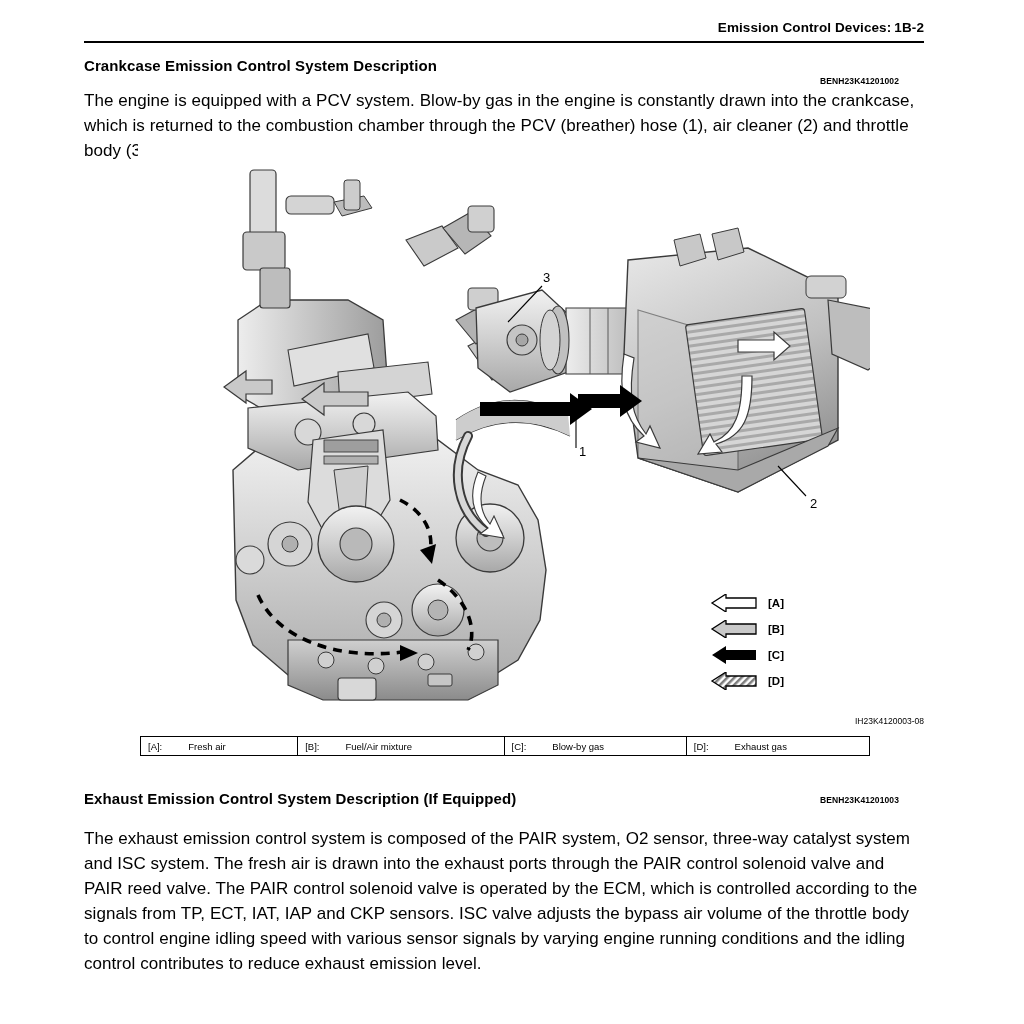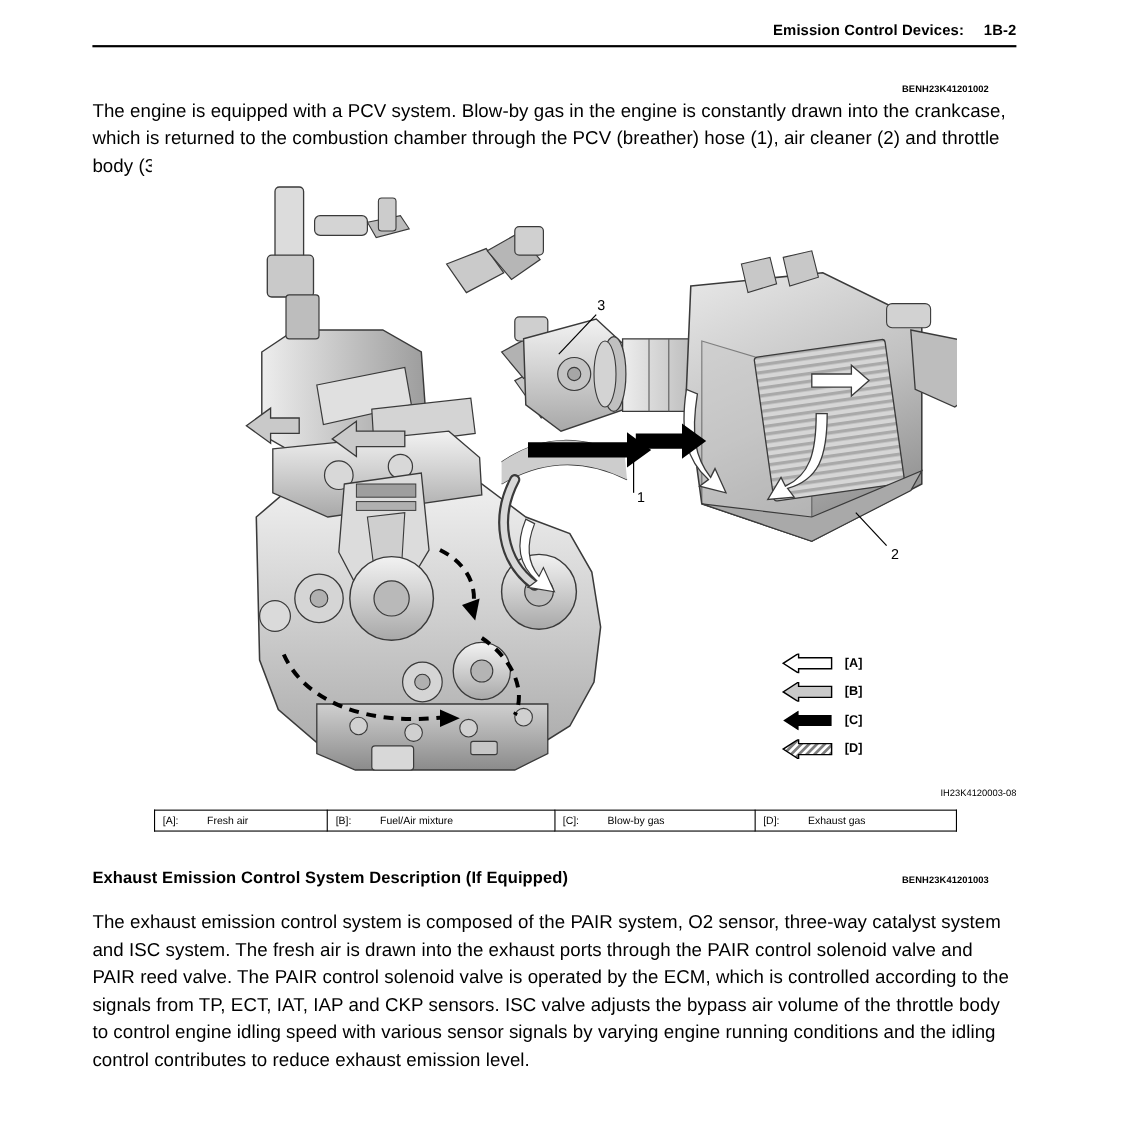--- a/index.html
+++ b/index.html
@@ -28,21 +28,21 @@
     left: 84px;
     top: 20px;
     width: 840px;
     text-align: right;
     font-size: 13.5px;
     font-weight: bold;
     letter-spacing: 0.1px;
   }
   .header .sect {
     display: inline-block;
-    margin-left: 18px;
+    margin-left: 3px;
   }
   .header-rule {
     position: absolute;
     left: 84px;
     top: 41px;
     width: 840px;
     height: 2px;
     background: #000;
   }
 
@@ -137,20 +137,21 @@
 </head>
 <body>
 
 <div class="page">
 
   <div class="header">
     <span>Emission Control Devices:</span><span class="sect">1B-2</span>
   </div>
   <div class="header-rule"></div>
 
+  <div class="h-title" id="title1">Crankcase Emission Control System Description</div>
   <div class="docid" id="docid1">BENH23K41201002</div>
   <div class="body-text" id="para1">The engine is equipped with a PCV system. Blow-by gas in the engine is constantly drawn into the crankcase, which is returned to the combustion chamber through the PCV (breather) hose (1), air cleaner (2) and throttle body (3).</div>
 
   <div class="figure">
     <svg class="fig-svg" width="732" height="575" viewBox="0 0 732 575" xmlns="http://www.w3.org/2000/svg">
       <defs>
         <linearGradient id="gMetal" x1="0" y1="0" x2="0" y2="1">
           <stop offset="0%" stop-color="#f2f2f2"></stop>
           <stop offset="45%" stop-color="#d2d2d2"></stop>
           <stop offset="100%" stop-color="#a8a8a8"></stop>

